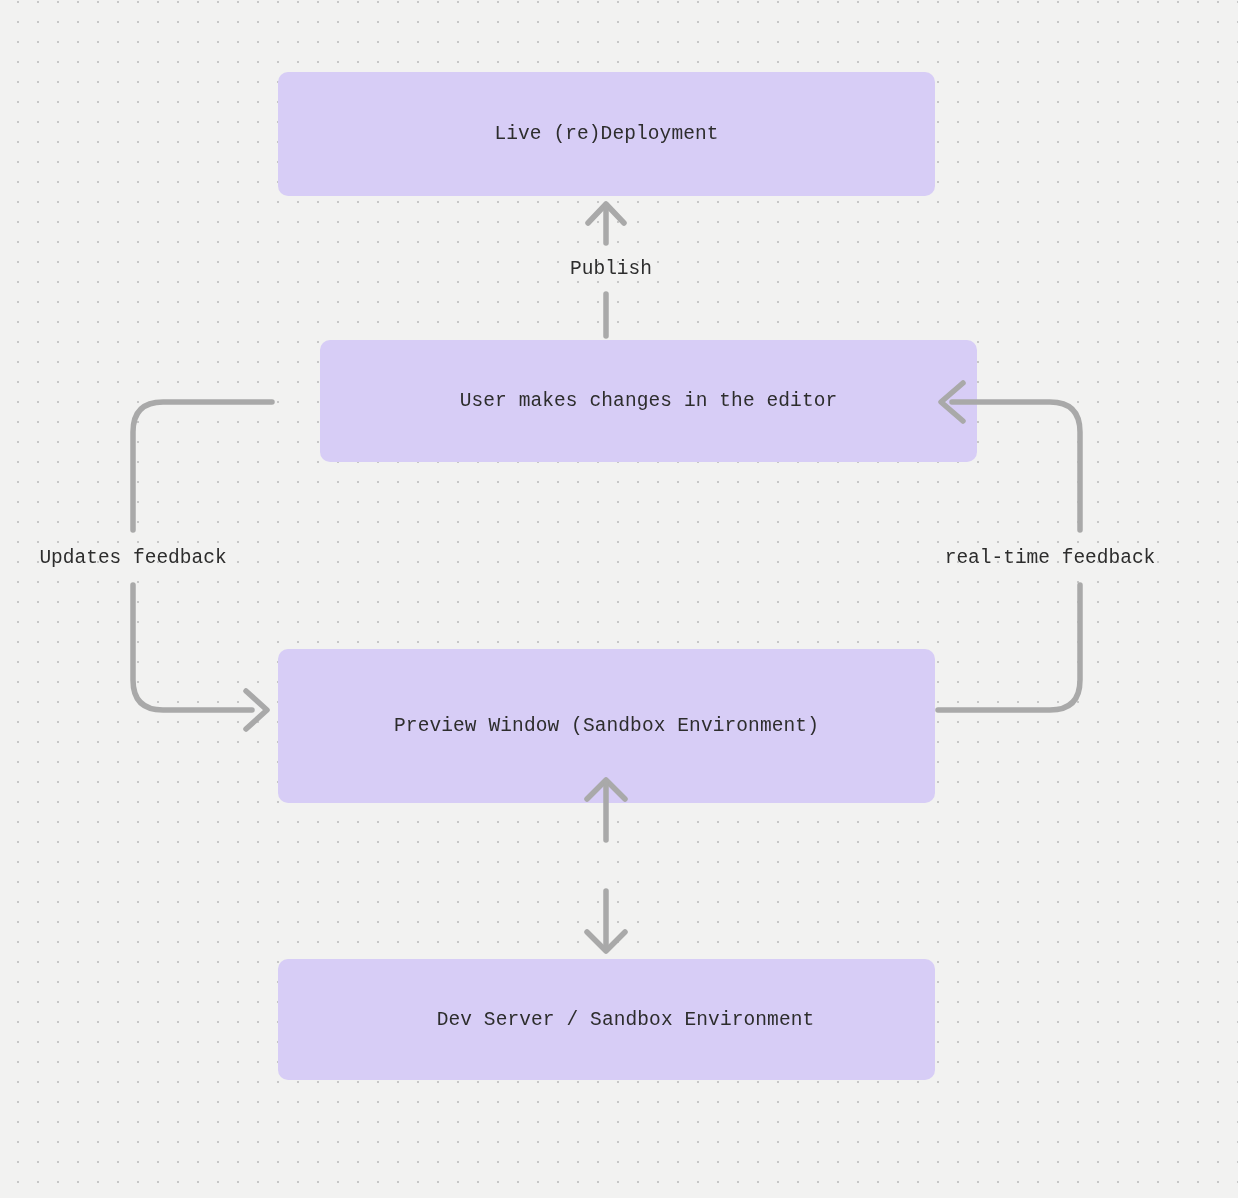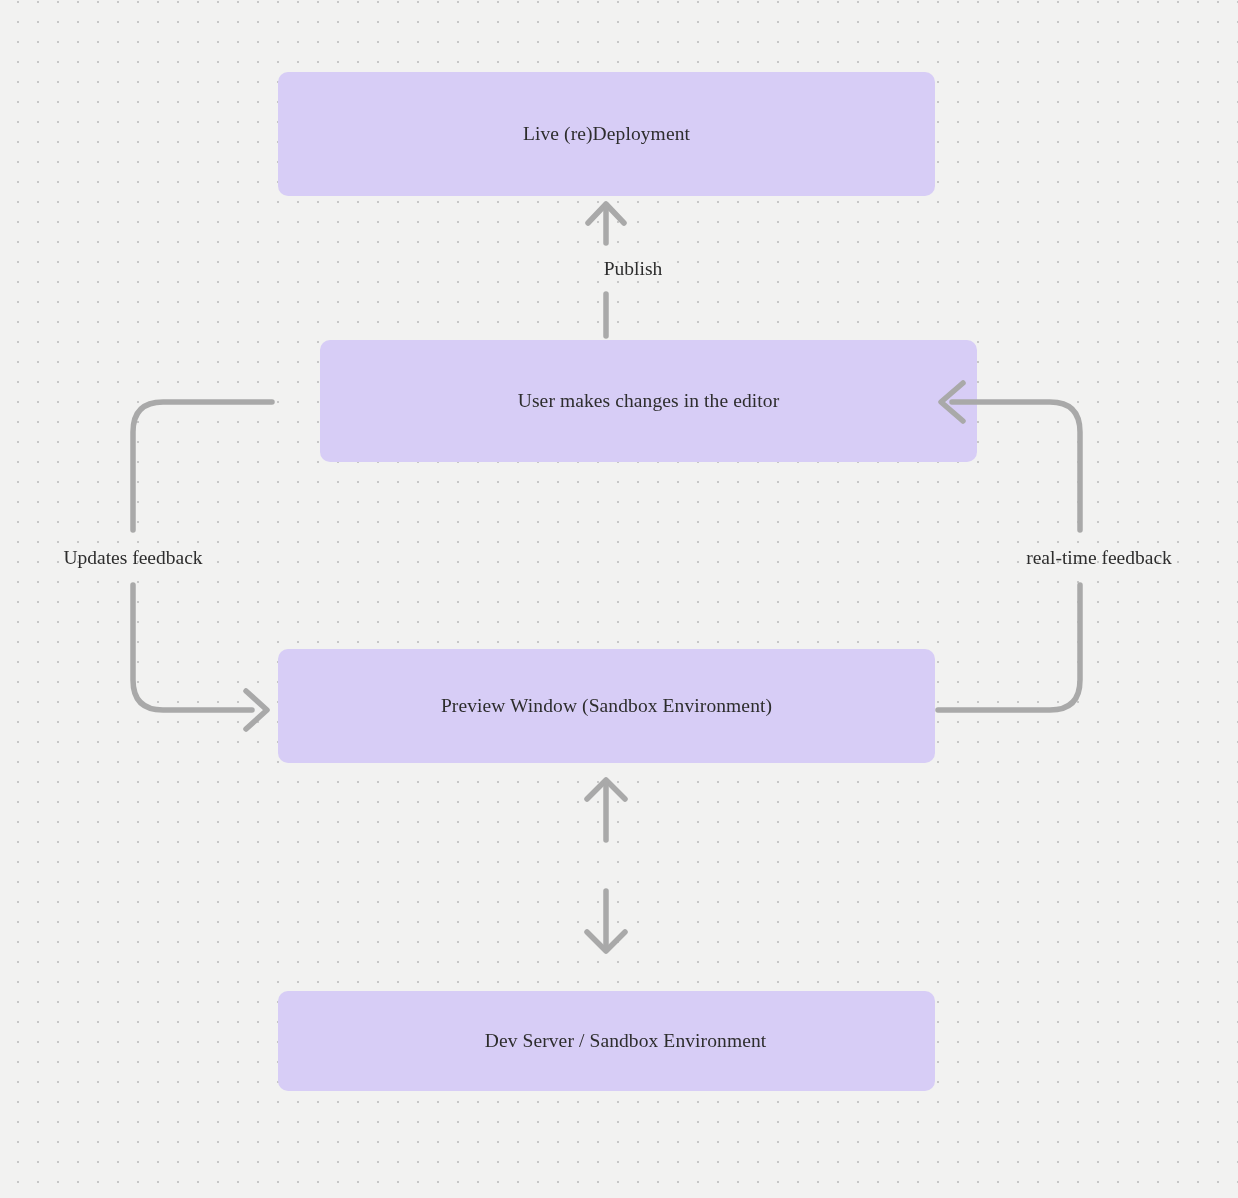--- a/index.html
+++ b/index.html
@@ -10,21 +10,21 @@
     --connector: #a9a9a9;
     --edge-label-text: #2d2d2d;
   }
   * { box-sizing: border-box; }
   html, body { margin: 0; padding: 0; background: var(--canvas-background); }
   .canvas {
     position: relative;
     width: 1238px;
     height: 1198px;
     overflow: hidden;
-    font-family: Liberation Serif, serif;
+    font-family: Liberation Mono, monospace;
     background-color: var(--canvas-background);
     background-image: radial-gradient(circle, var(--grid-dot) 1.4px, transparent 1.5px);
     background-size: 20px 20px;
     background-position: 8px 12px;
   }
   .node {
     position: absolute;
     left: 278px;
     width: 657px;
     background: var(--node-fill);
@@ -68,25 +68,25 @@
 <div class="canvas">
 
   <div class="node" style="top:72px; height:124px;">
     <span class="node-label">Live (re)Deployment</span>
   </div>
 
   <div class="node" style="top:340px; height:122px;margin-left:42px;">
     <span class="node-label">User makes changes in the editor</span>
   </div>
 
-  <div class="node" style="top:649px; height:114px;">
+  <div class="node" style="top:649px; height:154px;">
     <span class="node-label">Preview Window (Sandbox Environment)</span>
   </div>
 
-  <div class="node" style="top:991px; height:100px;padding-left:38px;">
+  <div class="node" style="top:959px; height:121px;padding-left:38px;">
     <span class="node-label">Dev Server / Sandbox Environment</span>
   </div>
 
   <svg class="edge-layer" viewBox="0 0 1238 1198">
 
     <g>
       <path d="M 588 223 L 606 204 L 624 223"></path>
       <path d="M 606 208 L 606 243"></path>
       <path d="M 606 294 L 606 336"></path>
     </g>
@@ -104,20 +104,20 @@
     </g>
 
     <g>
       <path d="M 587 799 L 606 780 L 625 799"></path>
       <path d="M 606 784 L 606 840"></path>
       <path d="M 606 891 L 606 947"></path>
       <path d="M 587 932 L 606 951 L 625 932"></path>
     </g>
   </svg>
 
-  <div class="edge-label" style="left:633px; top:269px;">Publish</div>
+  <div class="edge-label" style="left:611px; top:269px;">Publish</div>
 
   <div class="edge-label" style="left:133px; top:558px;">Updates feedback</div>
 
-  <div class="edge-label" style="left:1099px; top:558px;">real-time feedback</div>
+  <div class="edge-label" style="left:1050px; top:558px;">real-time feedback</div>
 
 
 </div>
 
 </body></html>

